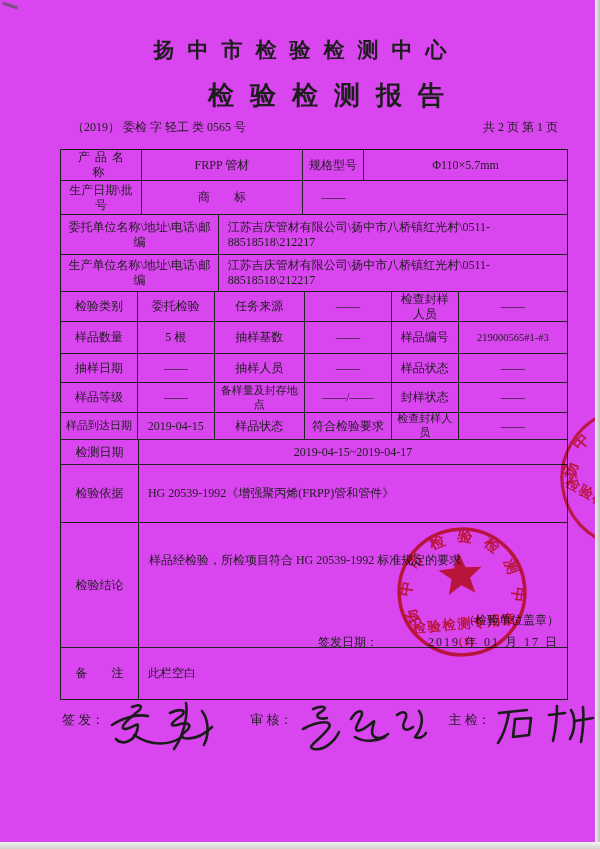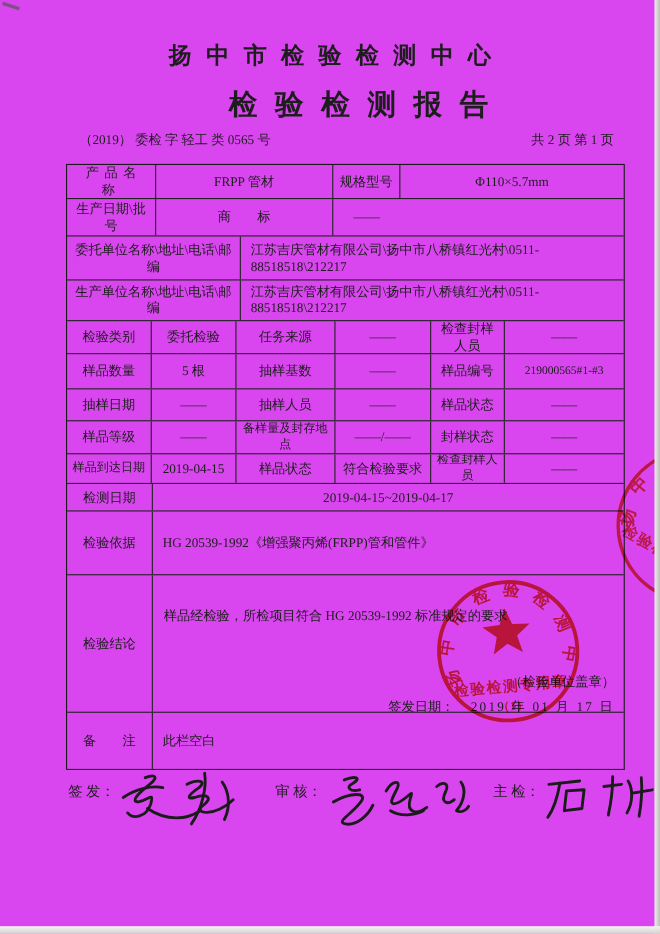--- a/index.html
+++ b/index.html
@@ -35,21 +35,21 @@
   .rowA{grid-template-columns:16% 31.8% 12.1% 40.1%;}
   .rowB{grid-template-columns:31.2% 68.8%;}
   .rowC{grid-template-columns:15.2% 15.2% 17.8% 17.2% 13.2% 21.4%;}
   .rowD{grid-template-columns:15.4% 84.6%;}
   .sp{letter-spacing:5px;text-indent:5px;}
 
   .concl-cell{position:relative;display:block;padding:0;}
   .concl-text{position:absolute;left:10px;top:30px;right:8px;text-align:left;}
   .seal-note{position:absolute;right:8px;top:90px;}
   .issue-line{position:absolute;left:0;right:8px;top:112px;text-align:right;}
-  .issue-line .lbl{margin-right:15px;}
+  .issue-line .lbl{margin-right:50px;}
   .issue-line .dt{letter-spacing:2px;}
 
   .sig-section{position:absolute;left:60px;top:697px;width:508px;height:70px;
     display:flex;align-items:flex-start;justify-content:space-between;}
   .sig-label{font-size:13px;margin-top:14px;white-space:nowrap;}
   .sig-svg{flex:0 0 auto;}
   .sig-svg path{fill:none;stroke:#1b1b1b;stroke-width:2.6;
     stroke-linecap:round;stroke-linejoin:round;}
 
   .stamp-wrap{position:absolute;left:394px;top:524px;width:140px;height:140px;

